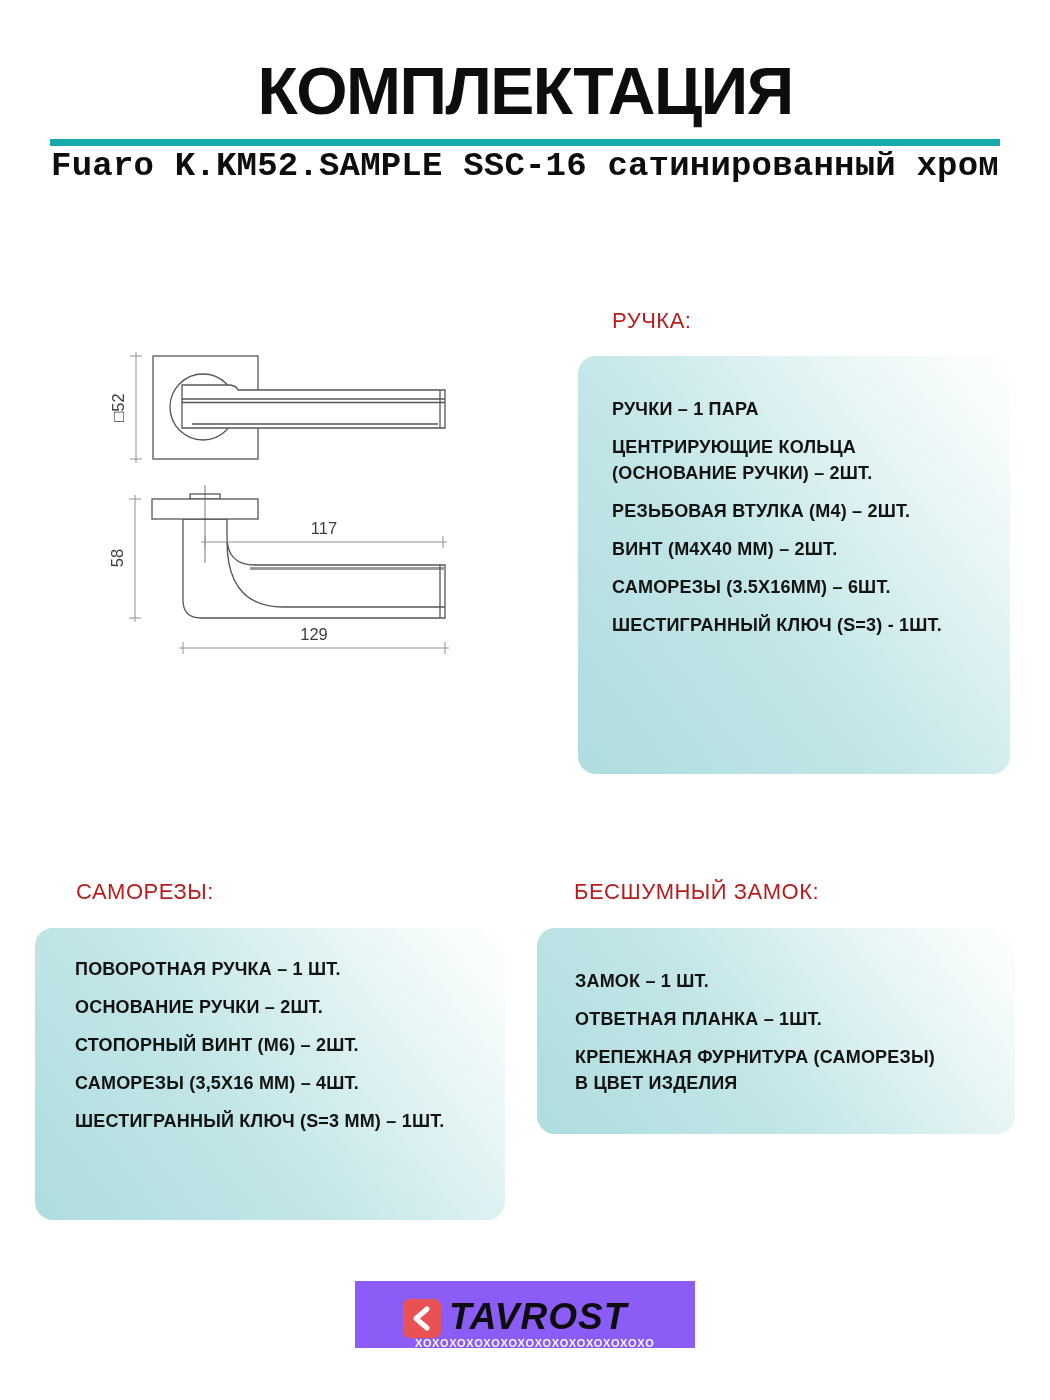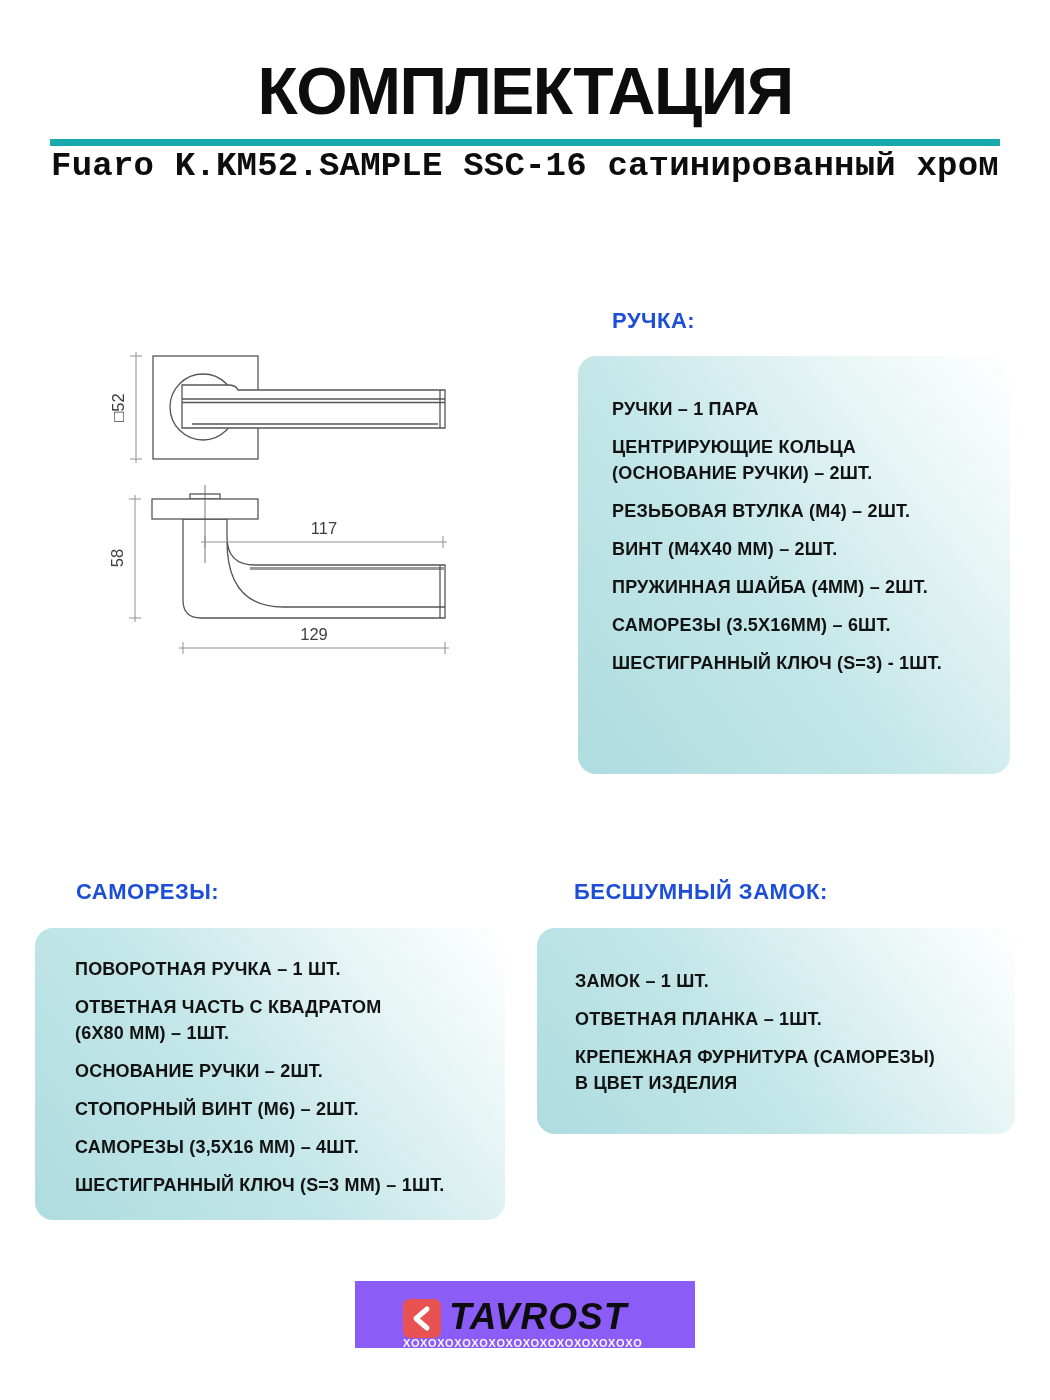--- a/index.html
+++ b/index.html
@@ -15,22 +15,22 @@
   .divider { position:absolute; top:139px; left:50px; width:950px; height:7px; background:#17a9ac; }
   .subtitle {
     position:absolute; top:147px; left:0; width:1050px;
     text-align:center; font-size:34px; font-weight:700; letter-spacing:0.2px;
     color:#0d0d0d; line-height:1.15;font-family:Liberation Mono, monospace;
   }
 
   .drawing { position:absolute; left:100px; top:335px; width:420px; height:340px; }
 
   .section-heading {
-    position:absolute; font-size:22px; font-weight:700; letter-spacing:0.5px;
-    color:#1d4ed8; line-height:1;
+    position:absolute; font-size:22px; font-weight:400; letter-spacing:0.5px;
+    color:#b91c1c; line-height:1;
   }
   .h-handle { left:612px; top:310px; }
   .h-turn   { left:76px;  top:881px; }
   .h-lock   { left:574px; top:881px; }
 
   .panel {
     position:absolute; border-radius:18px;
     background:linear-gradient(52deg, #aedcdf 0%, #c3e6e8 42%, #ecf7f7 80%, #ffffff 100%);
   }
   .panel-handle { left:578px; top:356px; width:432px; height:418px; padding:40px 30px 0 34px; }
@@ -48,21 +48,21 @@
     position:absolute; left:48px; top:18px; width:38px; height:39px;
     background:#e85252; border-radius:7px;
   }
   .logo-square svg { display:block; width:38px; height:39px; }
   .brand {
     position:absolute; left:94px; top:17px;
     font-size:37px; font-weight:700; font-style:italic; letter-spacing:1px;
     color:#0d0d0d; line-height:1;
   }
   .ornament {
-    position:absolute; left:48px; top:57px; width:240px;
+    position:absolute; left:60px; top:57px; width:240px;
     font-size:11px; font-weight:700; color:#ffffff; letter-spacing:0.6px;
     white-space:nowrap; overflow:hidden; opacity:0.95; line-height:1;
   }
 
   text { font-family:"Liberation Sans", sans-serif; }
 </style>
 </head>
 <body>
 
 <div class="page">
@@ -106,32 +106,29 @@
   </svg>
 
   <div class="section-heading h-handle">РУЧКА:</div>
   <div class="panel panel-handle">
     <ul>
       <li>РУЧКИ – 1 ПАРА</li>
       <li>ЦЕНТРИРУЮЩИЕ КОЛЬЦА
 (ОСНОВАНИЕ РУЧКИ) – 2ШТ.</li>
       <li>РЕЗЬБОВАЯ ВТУЛКА (М4) – 2ШТ.</li>
       <li>ВИНТ (М4Х40 ММ) – 2ШТ.</li>
-      <li>ПРУЖИННАЯ ШАЙБА (4ММ) – 2ШТ.</li>
       <li>САМОРЕЗЫ (3.5Х16ММ) – 6ШТ.</li>
       <li>ШЕСТИГРАННЫЙ КЛЮЧ (S=3) - 1ШТ.</li>
     </ul>
   </div>
 
   <div class="section-heading h-turn">САМОРЕЗЫ:</div>
   <div class="panel panel-turn">
     <ul>
       <li>ПОВОРОТНАЯ РУЧКА – 1 ШТ.</li>
-      <li>ОТВЕТНАЯ ЧАСТЬ С КВАДРАТОМ
-(6Х80 ММ) – 1ШТ.</li>
       <li>ОСНОВАНИЕ РУЧКИ – 2ШТ.</li>
       <li>СТОПОРНЫЙ ВИНТ (М6) – 2ШТ.</li>
       <li>САМОРЕЗЫ (3,5Х16 ММ) – 4ШТ.</li>
       <li>ШЕСТИГРАННЫЙ КЛЮЧ (S=3 ММ) – 1ШТ.</li>
     </ul>
   </div>
 
   <div class="section-heading h-lock">БЕСШУМНЫЙ ЗАМОК:</div>
   <div class="panel panel-lock">
     <ul>

